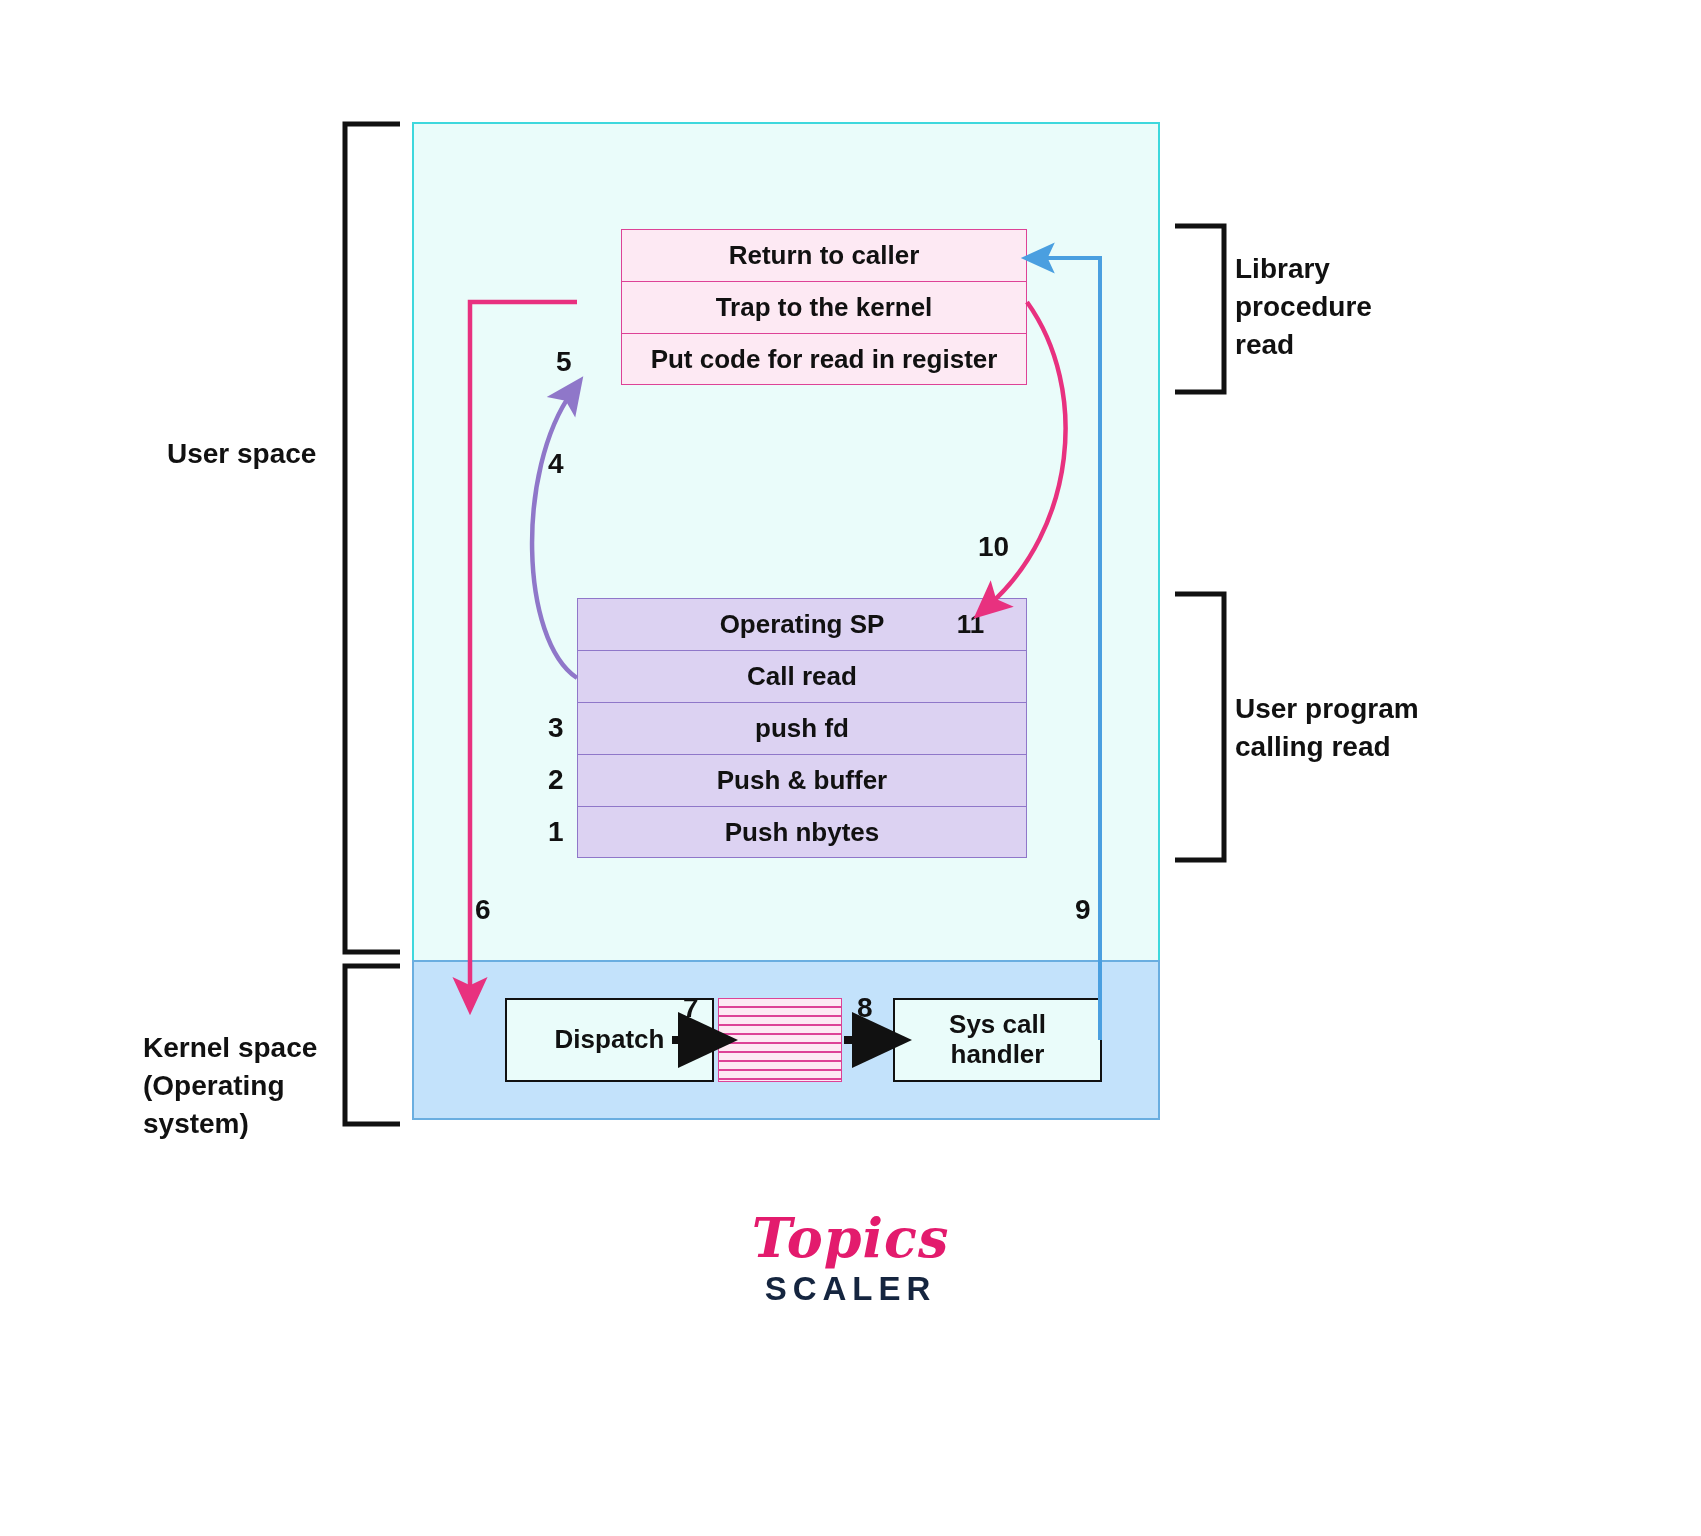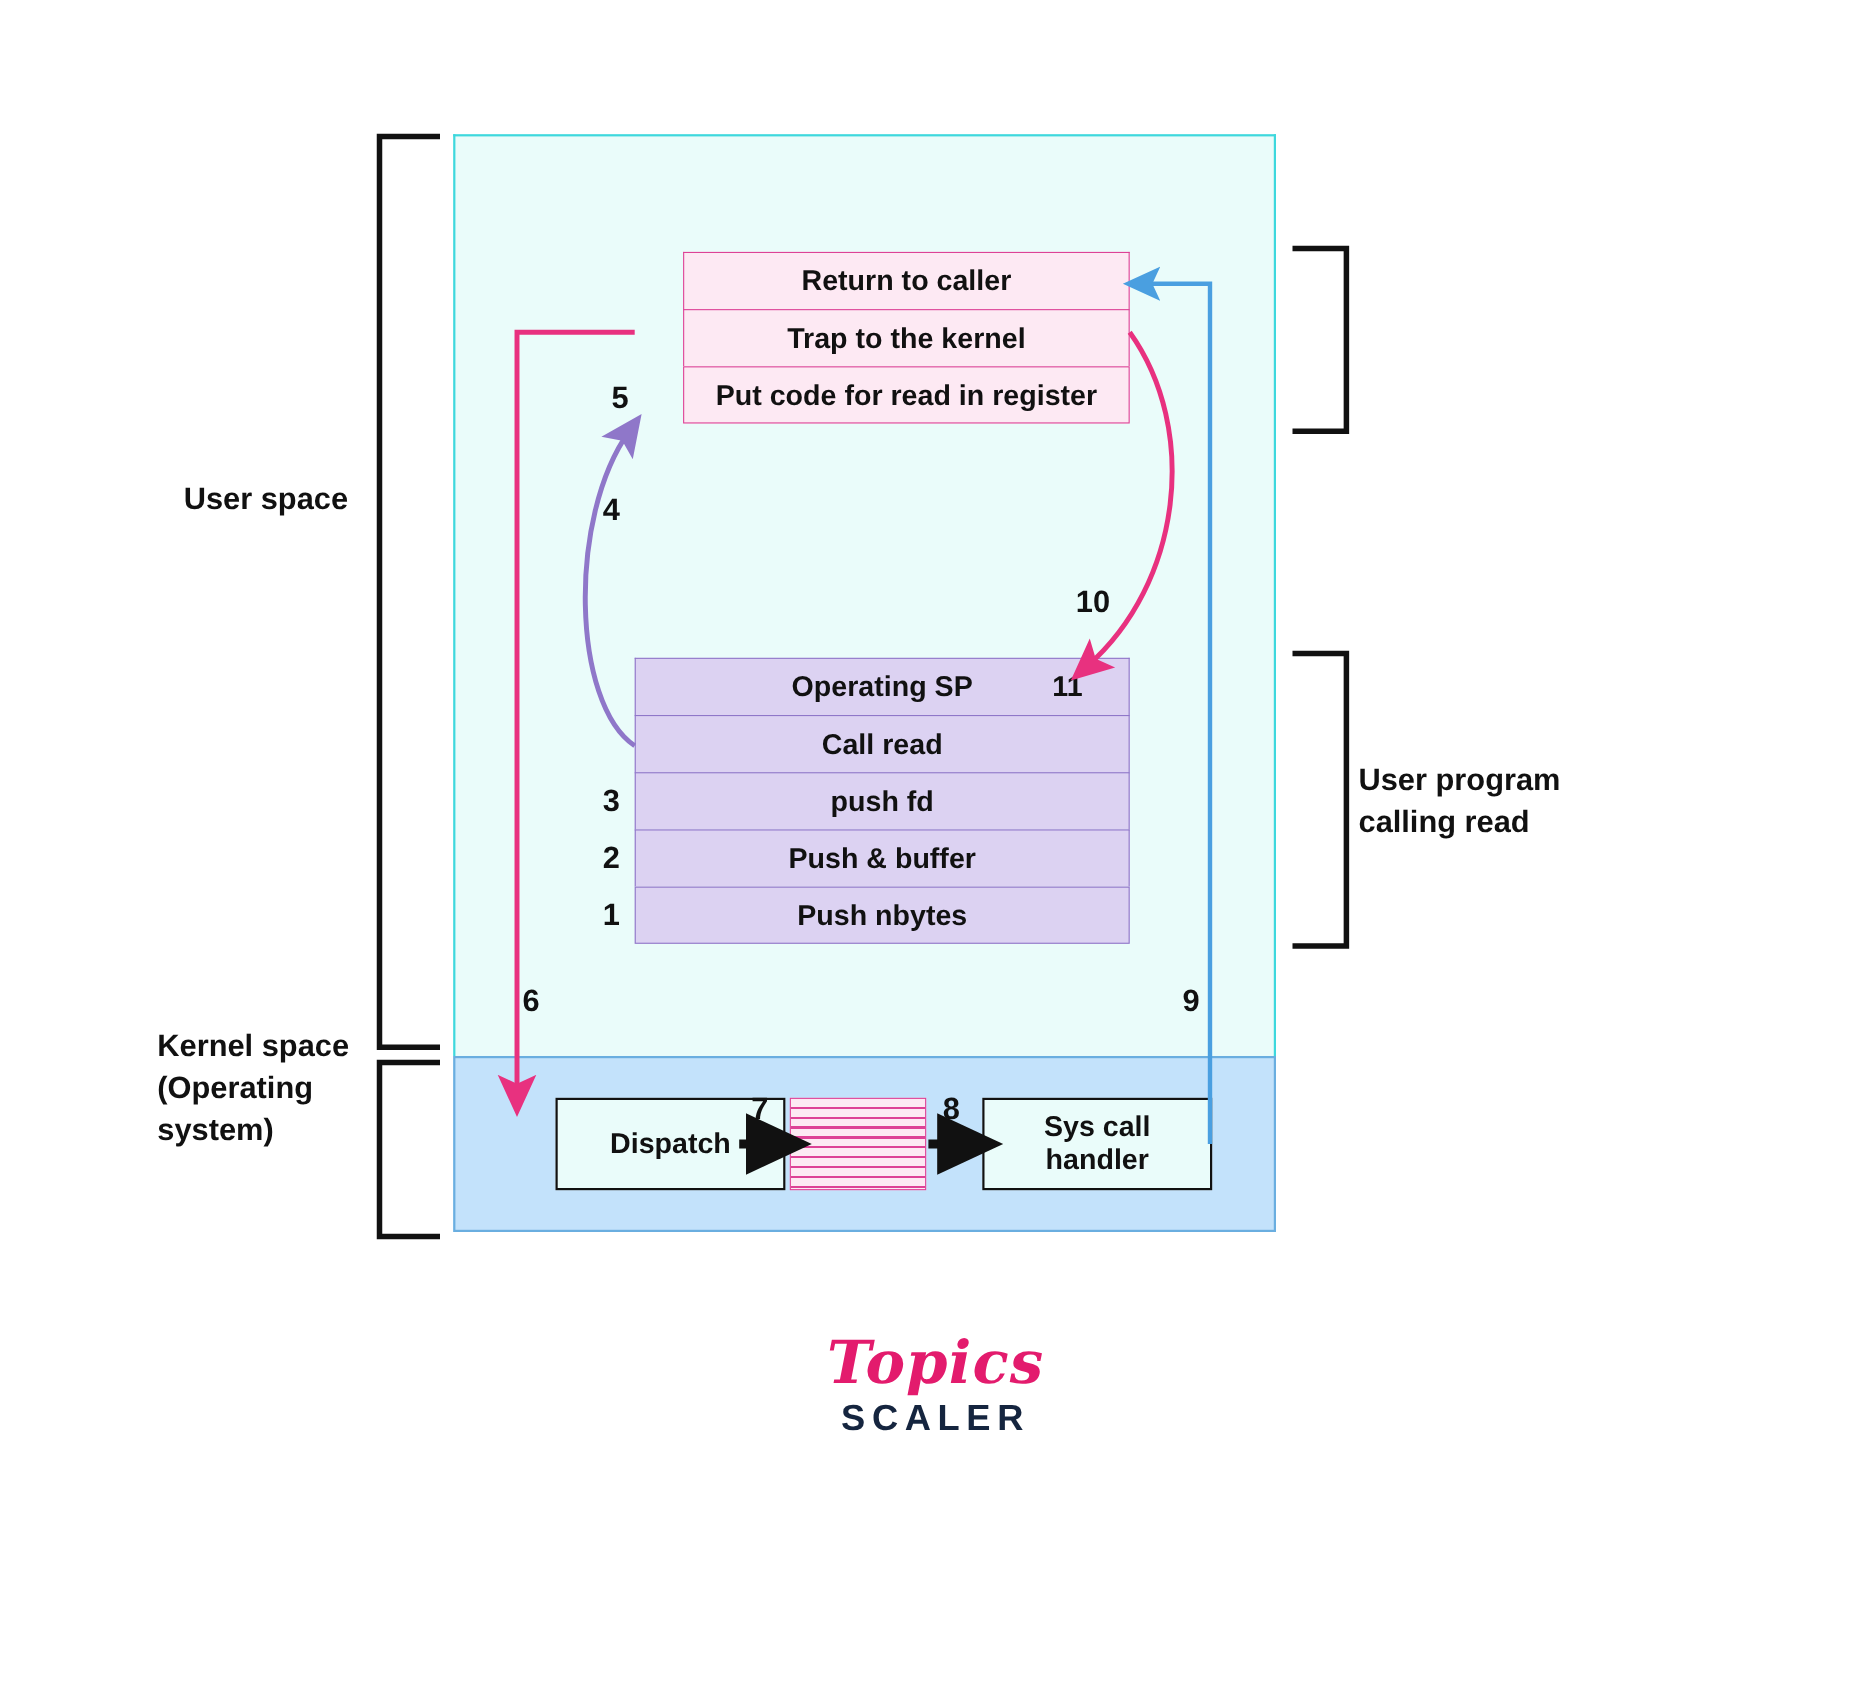--- a/index.html
+++ b/index.html
@@ -145,21 +145,21 @@
     white-space: pre-line;
   }
   .step-num {
     position: absolute;
     font-weight: bold;
     font-size: 28px;
     color: #111111;
   }
 
   #label-user-space   { left: 167px; top: 438px; font-size: 28px; }
-  #label-kernel-space { left: 143px; top: 932px; font-size: 28px; line-height: 1.35; }
+  #label-kernel-space { left: 143px; top: 1029px; font-size: 28px; line-height: 1.35; }
   #label-library-proc { left: 1235px; top: 250px; font-size: 28px; line-height: 1.35; }
   #label-user-program { left: 1235px; top: 690px; font-size: 28px; line-height: 1.35; }
 
   
   #logo {
     position: absolute;
     left: 0; top: 1210px;
     width: 1701px;
     text-align: center;
   }
@@ -229,20 +229,23 @@
   <div id="syscall-table"></div>
   <div class="kbox" id="syscall-handler-box">
     <span style="white-space:pre-line">Sys call
 handler</span>
   </div>
 
   <div class="lbl" id="label-user-space">User space</div>
   <div class="lbl" id="label-kernel-space">Kernel space
 (Operating
 system)</div>
+  <div class="lbl" id="label-library-proc">Library
+procedure
+read</div>
   <div class="lbl" id="label-user-program">User program
 calling read</div>
 
   <div class="step-num" style="left:556px; top:346px;">5</div>
   <div class="step-num" style="left:548px; top:448px;">4</div>
   <div class="step-num" style="left:548px; top:712px;">3</div>
   <div class="step-num" style="left:548px; top:764px;">2</div>
   <div class="step-num" style="left:548px; top:816px;">1</div>
   <div class="step-num" style="left:475px; top:894px;">6</div>
   <div class="step-num" style="left:683px; top:992px;">7</div>

